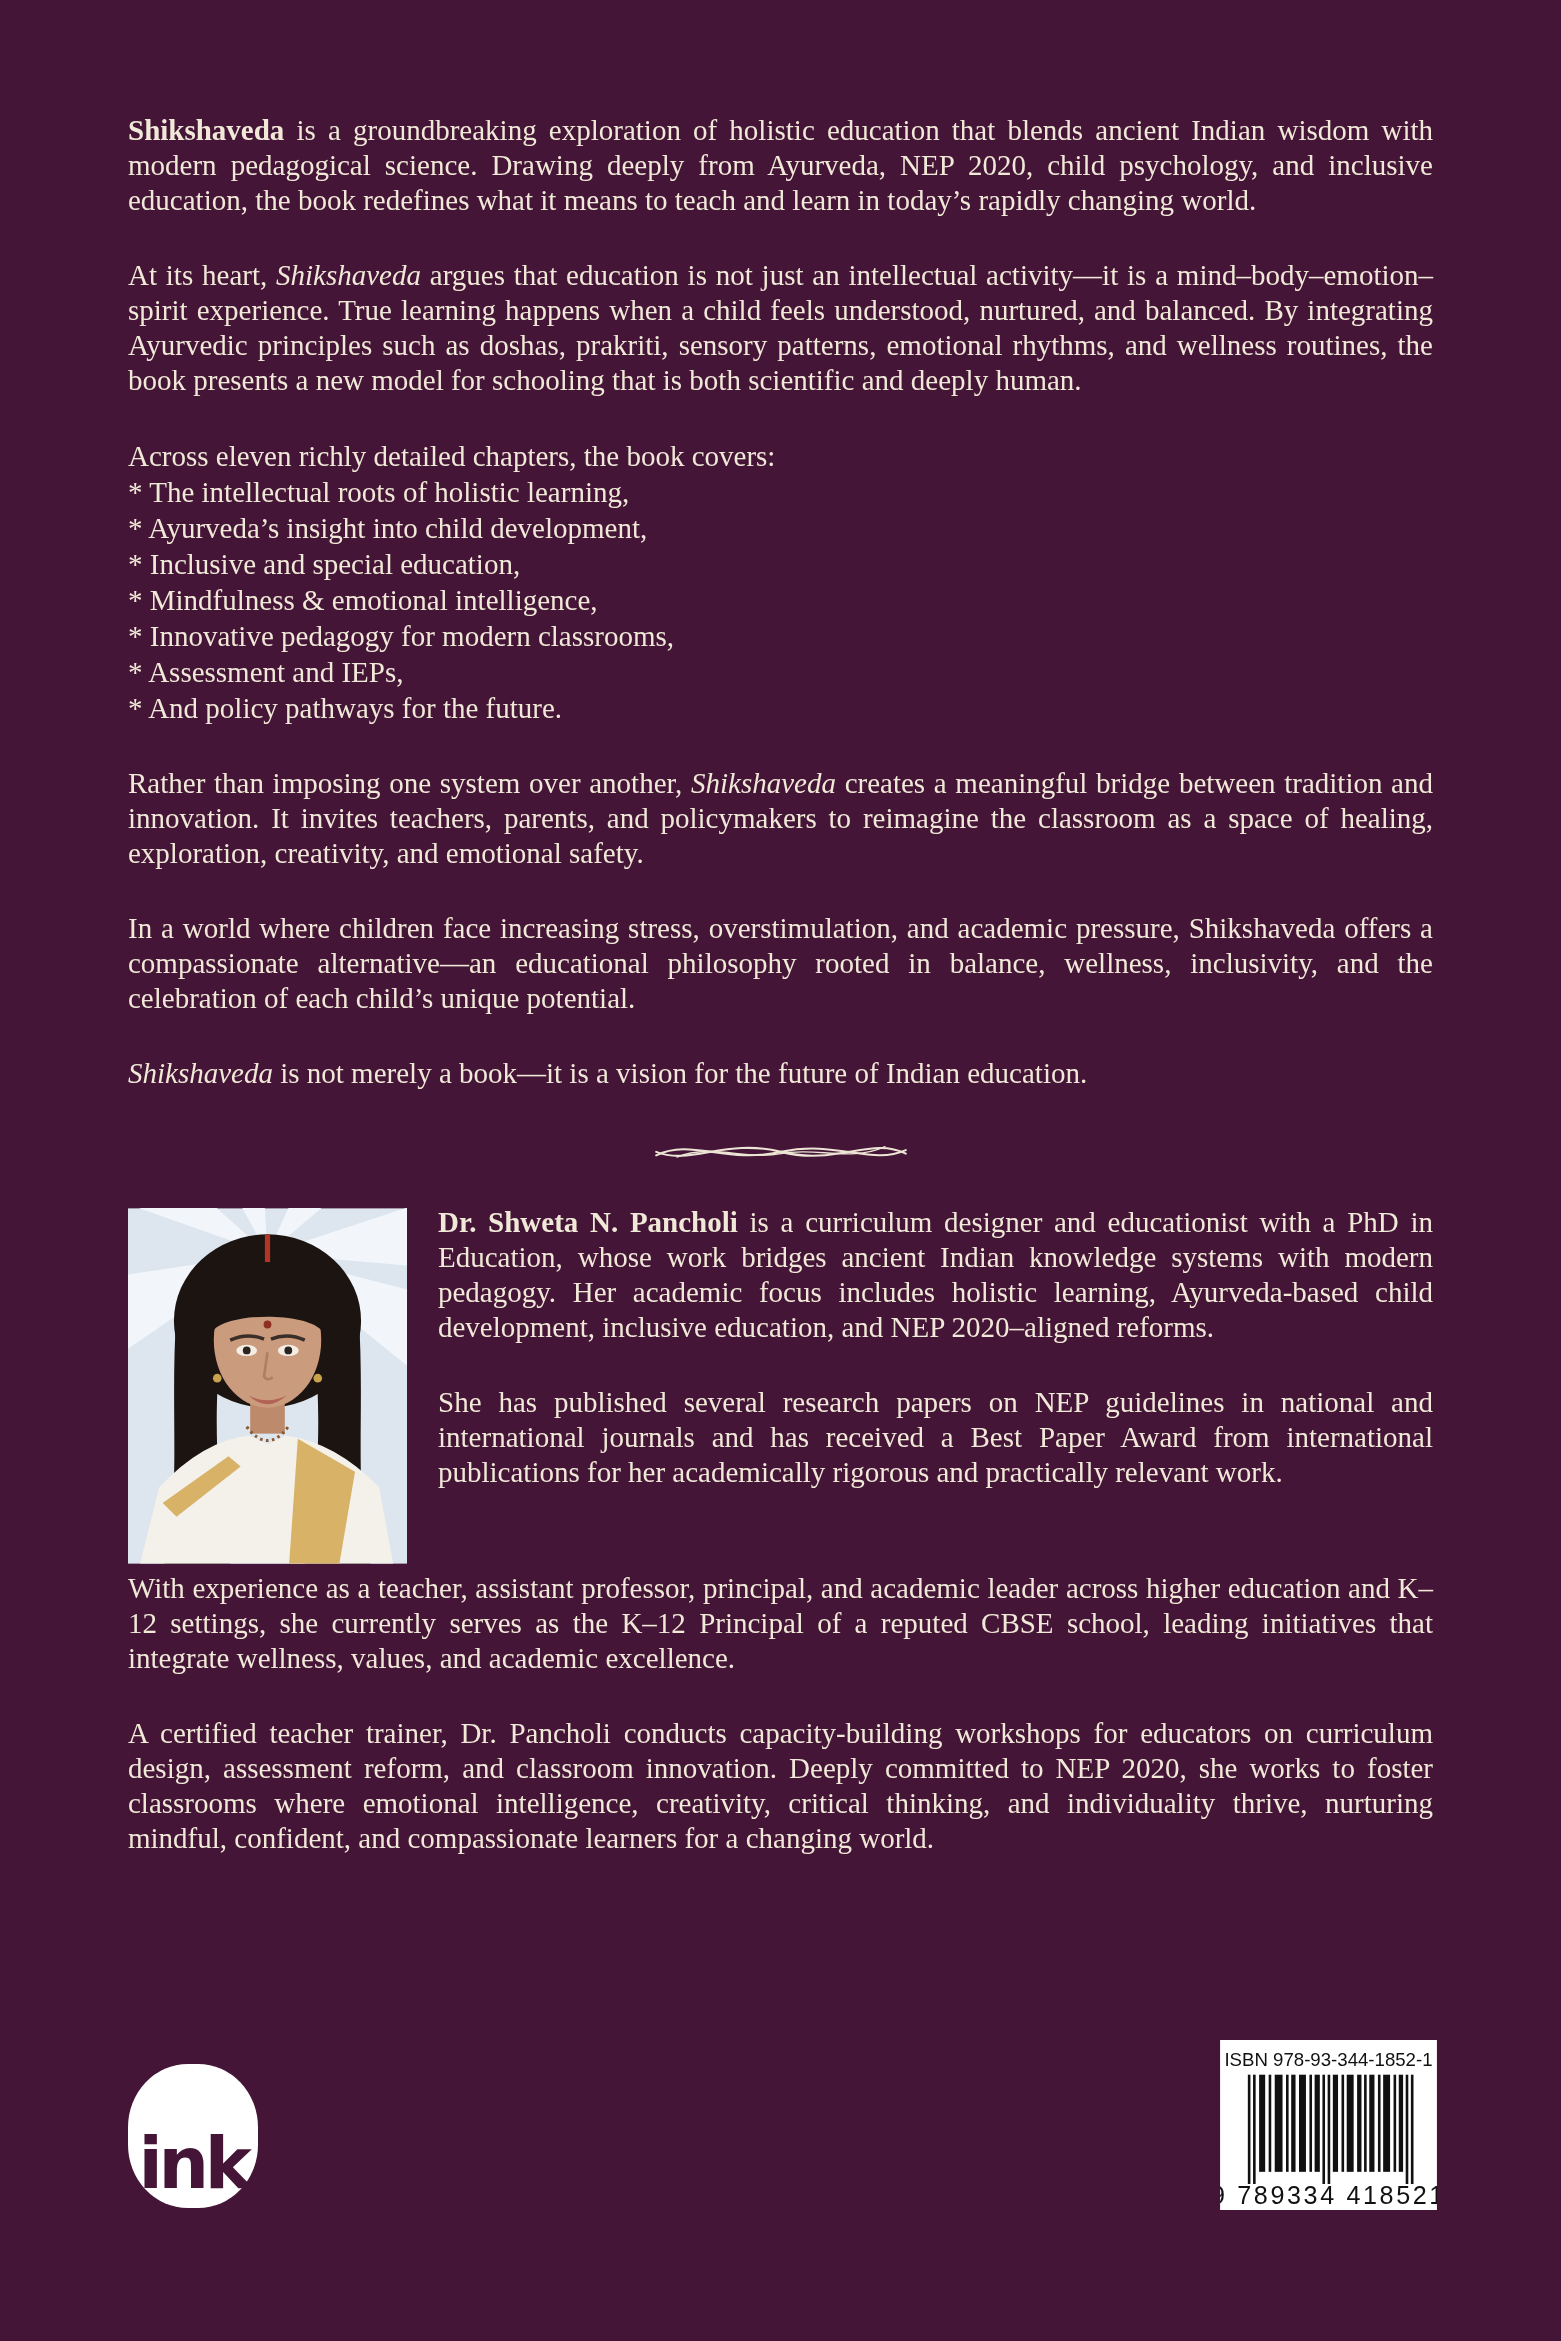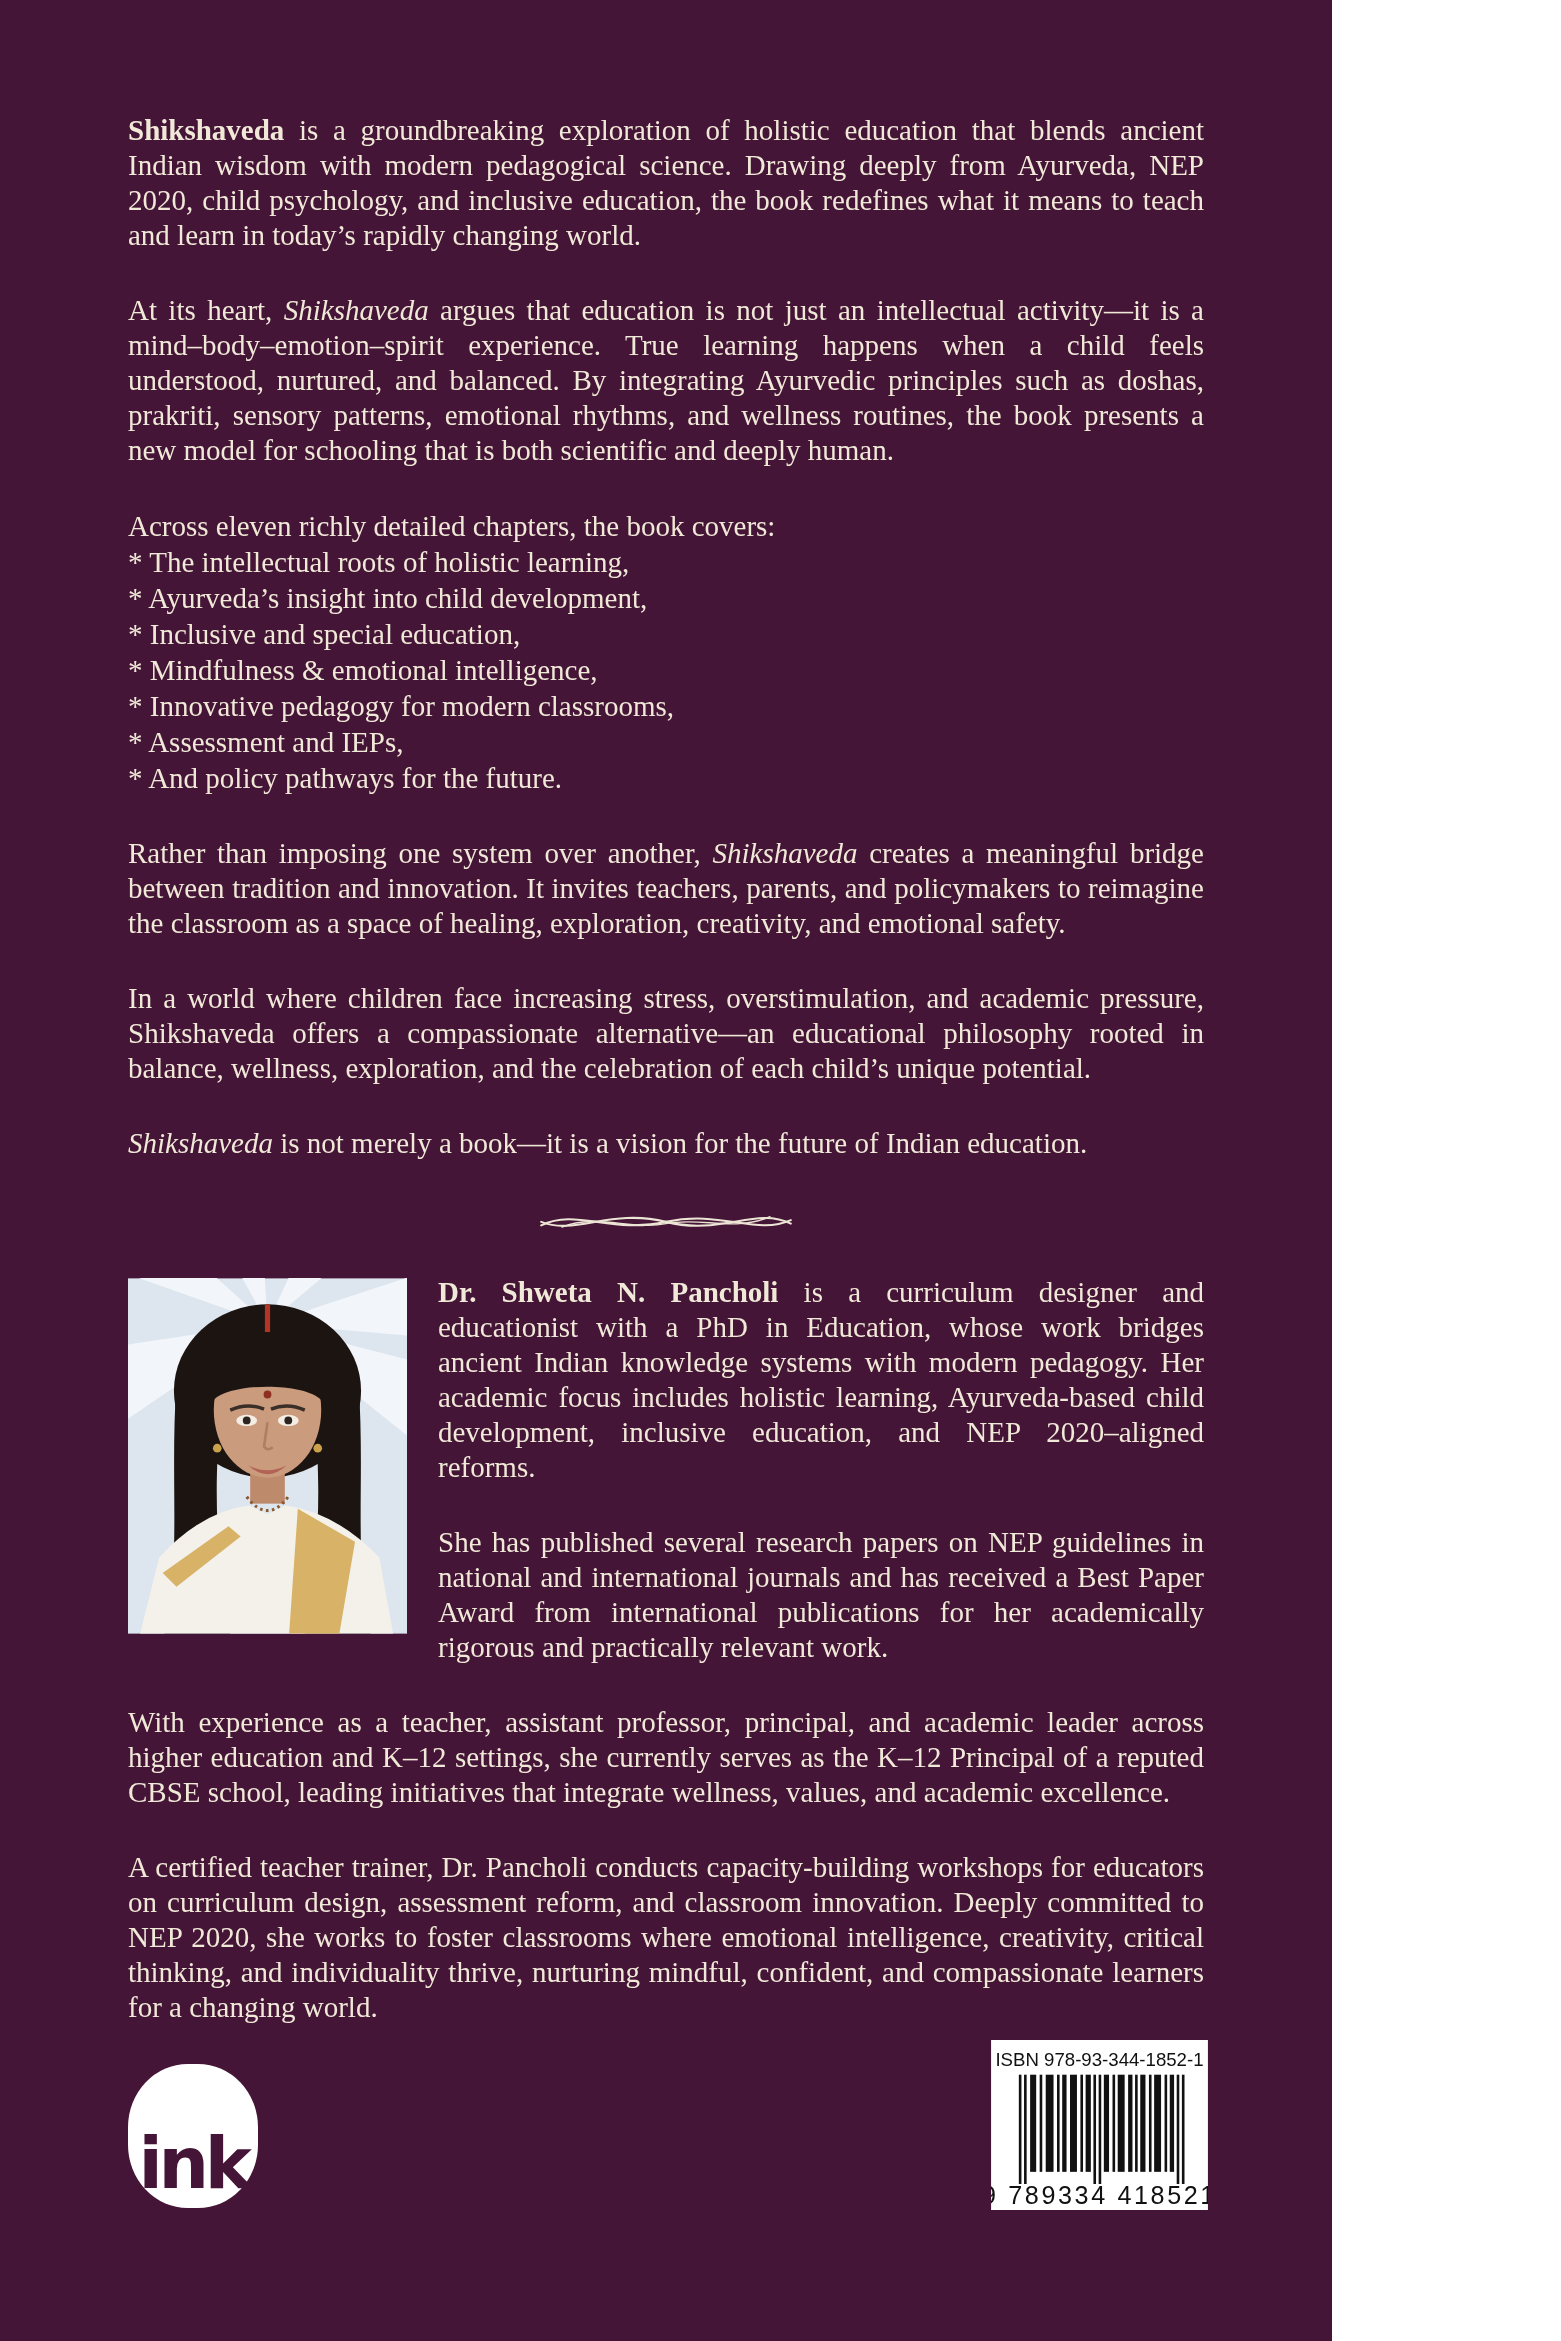--- a/index.html
+++ b/index.html
@@ -1,26 +1,25 @@
 <!DOCTYPE html>
 <html style="font-size:14px"><head>
 <meta charset="utf-8">
 <style>
   html, body { margin: 0; padding: 0; }
   body { width: 1561px; height: 2342px; }
 
   .cover {
     position: relative;
-    width: 1293px;
+    width: 1561px;
     height: 2342px;
     background: #441536;
     color: #f1e9d8;
     font-family: "Liberation Serif", "DejaVu Serif", serif;
     overflow: hidden;
-    padding-left: 39px;
   }
 
   .content {
     position: absolute;
     left: 128px;
     right: 128px;
     top: 113px;
   }
 
   .content p {
@@ -119,21 +118,21 @@
       <div class="line">* Ayurveda’s insight into child development,</div>
       <div class="line">* Inclusive and special education,</div>
       <div class="line">* Mindfulness &amp; emotional intelligence,</div>
       <div class="line">* Innovative pedagogy for modern classrooms,</div>
       <div class="line">* Assessment and IEPs,</div>
       <div class="line">* And policy pathways for the future.</div>
     </div>
 
     <p><span>Rather than imposing one system over another, </span><span class="italic">Shikshaveda</span><span> creates a meaningful bridge between tradition and innovation. It invites teachers, parents, and policymakers to reimagine the classroom as a space of healing, exploration, creativity, and emotional safety.</span></p>
 
-    <p>In a world where children face increasing stress, overstimulation, and academic pressure, Shikshaveda offers a compassionate alternative—an educational philosophy rooted in balance, wellness, exploration, and the celebration of each child’s unique potential.</p>
+    <p>In a world where children face increasing stress, overstimulation, and academic pressure, Shikshaveda offers a compassionate alternative—an educational philosophy rooted in balance, wellness, inclusivity, and the celebration of each child’s unique potential.</p>
 
     <p><span class="italic">Shikshaveda</span><span> is not merely a book—it is a vision for the future of Indian education.</span></p>
 
     <div class="divider-wrap">
       <svg width="260" height="40" viewBox="0 0 300 46">
         <g fill="none" stroke="#ece4d4" stroke-width="2.4" stroke-linecap="round">
           <path d="M6,28 C46,8 86,38 150,24 C214,10 254,40 294,22"></path>
           <path d="M6,24 C46,40 86,8 150,24 C214,40 254,6 294,26"></path>
           <path d="M30,30 C70,14 110,34 150,26 C190,18 230,36 270,18" stroke-width="1.6"></path>
         </g>

